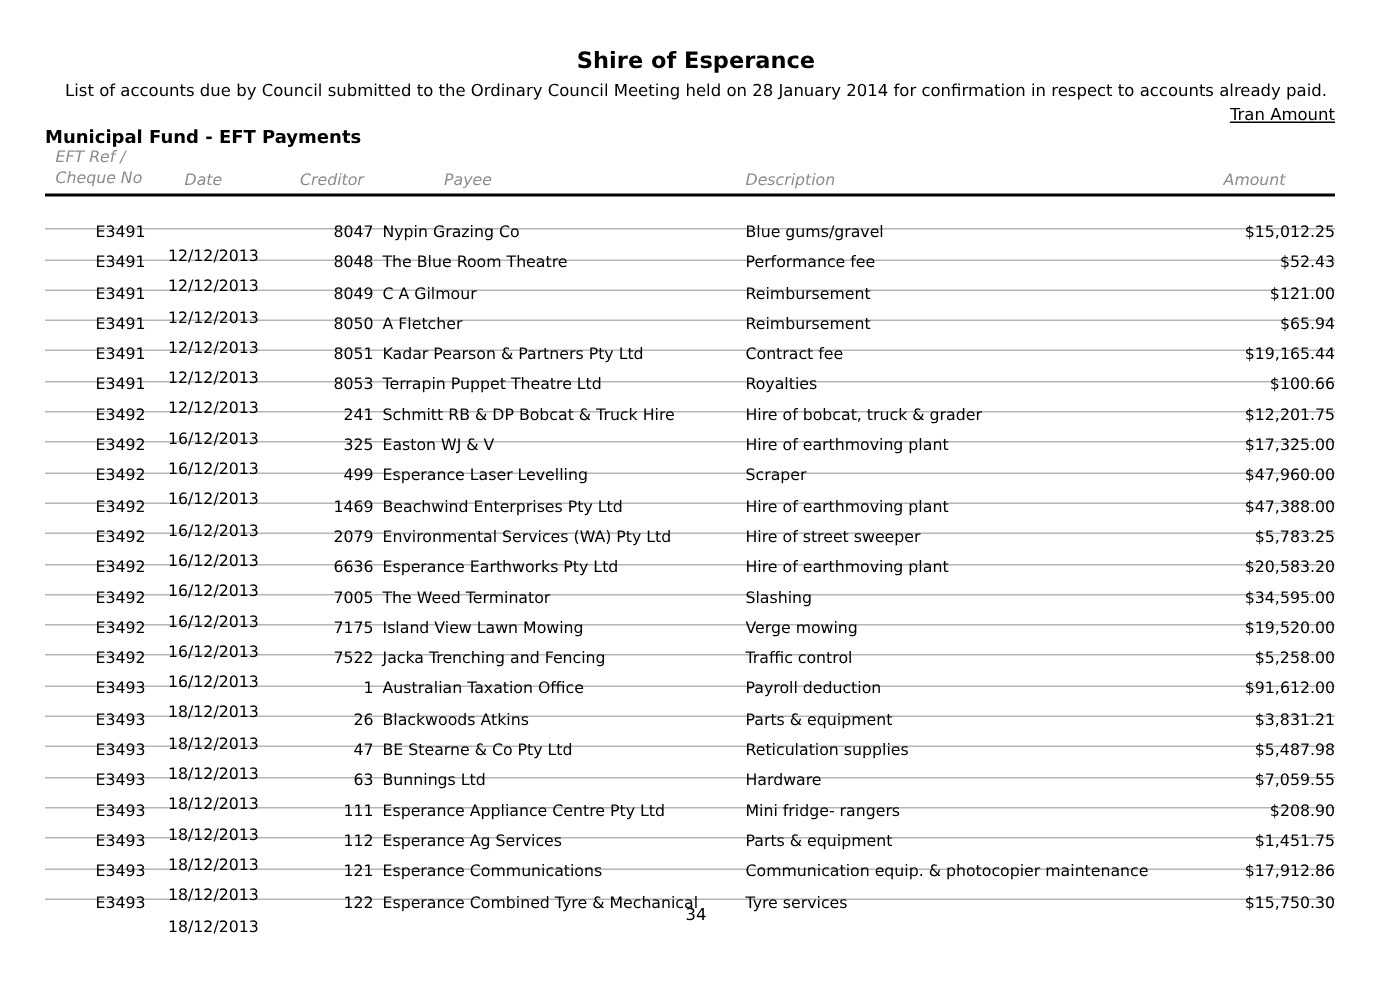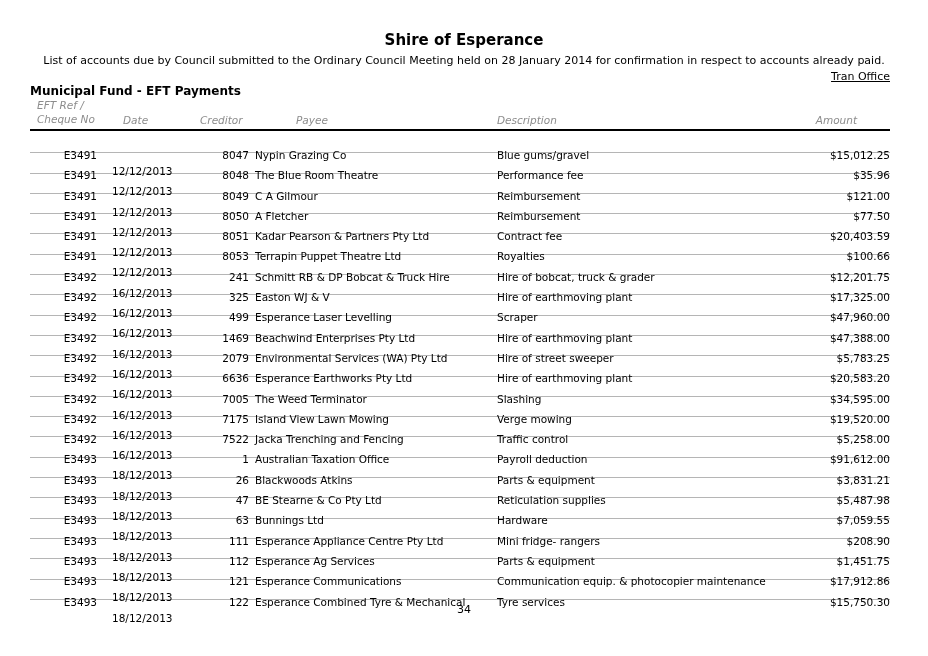--- a/index.html
+++ b/index.html
@@ -64,21 +64,21 @@
   .page-number{
     position:absolute;top:603px;left:0;width:928px;
     text-align:center;font-size:11px;
   }
 </style>
 </head>
 <body>
 
 <div class="doc-title">Shire of Esperance</div>
 <div class="doc-subtitle">List of accounts due by Council submitted to the Ordinary Council Meeting held on 28 January 2014 for confirmation in respect to accounts already paid.</div>
-<div class="tran-amount">Tran Office</div>
+<div class="tran-amount">Tran Amount</div>
 <div class="section-title">Municipal Fund - EFT Payments</div>
 
 <div class="thead grid-cols">
   <div class="h-ref">
     <div>EFT Ref /</div>
     <div>Cheque No</div>
   </div>
   <div class="h-date">Date</div>
   <div class="h-cred">Creditor</div>
   <div class="h-payee">Payee</div>
@@ -94,45 +94,45 @@
     <div class="c-payee">Nypin Grazing Co</div>
     <div class="c-desc">Blue gums/gravel</div>
     <div class="c-amt">$15,012.25</div>
   </div>
     <div class="trow grid-cols">
     <div class="c-ref">E3491</div>
     <div class="c-date">12/12/2013</div>
     <div class="c-cred">8048</div>
     <div class="c-payee">The Blue Room Theatre</div>
     <div class="c-desc">Performance fee</div>
-    <div class="c-amt">$35.96</div>
+    <div class="c-amt">$52.43</div>
   </div>
     <div class="trow grid-cols">
     <div class="c-ref">E3491</div>
     <div class="c-date">12/12/2013</div>
     <div class="c-cred">8049</div>
     <div class="c-payee">C A Gilmour</div>
     <div class="c-desc">Reimbursement</div>
     <div class="c-amt">$121.00</div>
   </div>
     <div class="trow grid-cols">
     <div class="c-ref">E3491</div>
     <div class="c-date">12/12/2013</div>
     <div class="c-cred">8050</div>
     <div class="c-payee">A Fletcher</div>
     <div class="c-desc">Reimbursement</div>
-    <div class="c-amt">$77.50</div>
+    <div class="c-amt">$65.94</div>
   </div>
     <div class="trow grid-cols">
     <div class="c-ref">E3491</div>
     <div class="c-date">12/12/2013</div>
     <div class="c-cred">8051</div>
     <div class="c-payee">Kadar Pearson &amp; Partners Pty Ltd</div>
     <div class="c-desc">Contract fee</div>
-    <div class="c-amt">$20,403.59</div>
+    <div class="c-amt">$19,165.44</div>
   </div>
     <div class="trow grid-cols">
     <div class="c-ref">E3491</div>
     <div class="c-date">12/12/2013</div>
     <div class="c-cred">8053</div>
     <div class="c-payee">Terrapin Puppet Theatre Ltd</div>
     <div class="c-desc">Royalties</div>
     <div class="c-amt">$100.66</div>
   </div>
     <div class="trow grid-cols">

